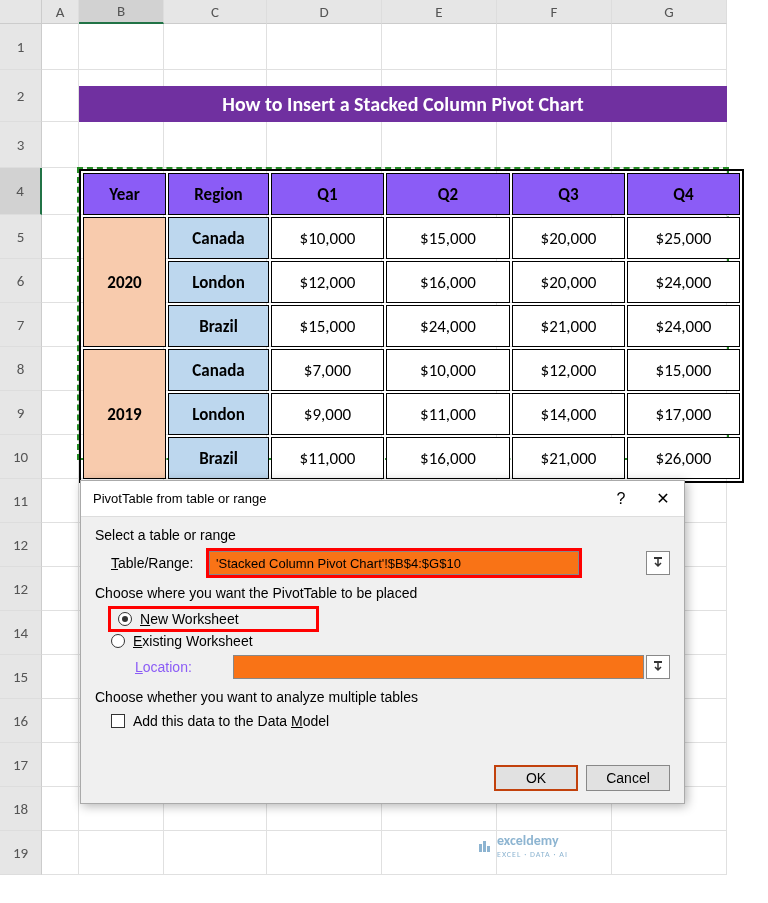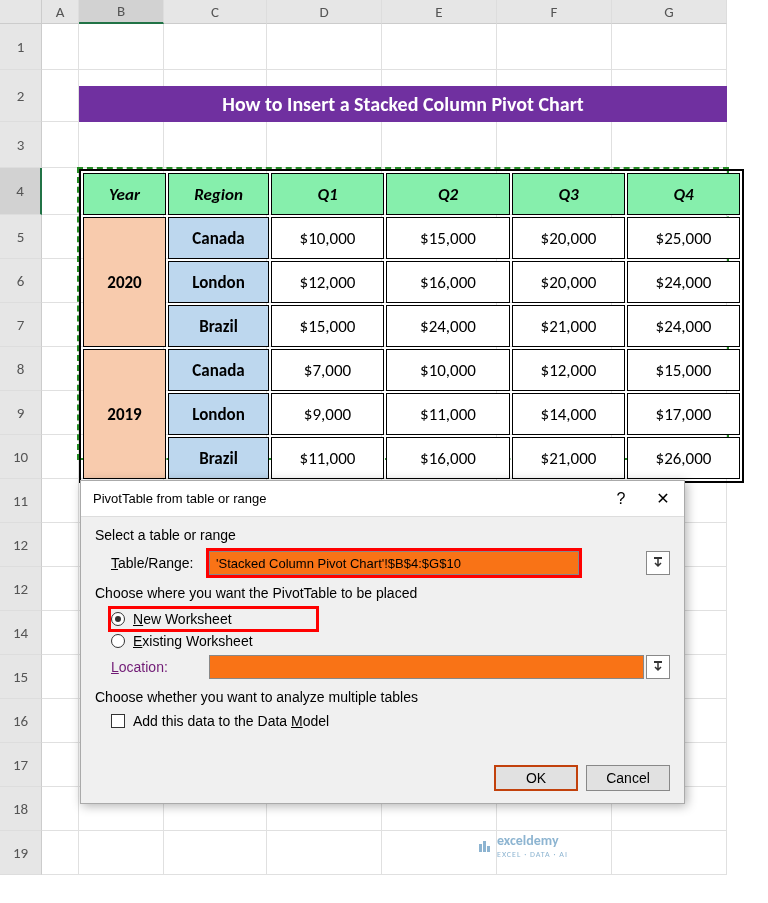--- a/index.html
+++ b/index.html
@@ -16,21 +16,21 @@
 .grid { position: absolute; left: 42px; top: 24px; }
 .grid-row { display: flex; }
 .cell { border-right: 1px solid #e0e0e0; border-bottom: 1px solid #e0e0e0; }
 
 .title-bar { position: absolute; left: 79px; top: 86px; width: 648px; height: 36px; background: #7030a0; color: #fff; display: flex; align-items: center; justify-content: center; font-size: 20px; font-weight: bold; }
 
 .data-table { position: absolute; left: 79px; top: 169px; border: 2px solid #000; }
 .data-table tr { }
 .data-table th, .data-table td { border: 1px solid #000; text-align: center; font-size: 17px; padding: 0; height: 42px; }
 .data-table th { font-weight: bold; }
-.hdr-cell { background: #86efac; font-style: italic; }
+.hdr-cell { background: #8b5cf6; }
 .region-cell { background: #bdd7ee; font-weight: bold; }
 .year-cell { background: #f8cbad; font-weight: bold; }
 .val-cell { background: #fff; }
 
 .marching { position: absolute; pointer-events: none; border: 2px dashed #228b22; }
 
 .dialog { position: absolute; left: 80px; top: 480px; width: 605px; height: 324px; background: #f0f0f0; border: 1px solid #aaa; box-shadow: 2px 2px 10px rgba(0,0,0,0.3); font-family: "Segoe UI", Arial, sans-serif; font-size: 14px; }
 .dlg-title { height: 36px; display: flex; align-items: center; padding-left: 12px; background: #fff; border-bottom: 1px solid #ddd; }
 .dlg-title-text { flex: 1; font-size: 13px; }
 .dlg-help, .dlg-close { width: 42px; height: 36px; display: flex; align-items: center; justify-content: center; font-size: 16px; cursor: pointer; }
@@ -44,21 +44,21 @@
 .radio { width: 14px; height: 14px; border-radius: 50%; border: 1px solid #333; margin-right: 8px; display: flex; align-items: center; justify-content: center; background: #fff; }
 .radio.checked::after { content: ''; width: 6px; height: 6px; background: #333; border-radius: 50%; display: block; }
 .chk { width: 14px; height: 14px; border: 1px solid #333; margin-right: 8px; background: #fff; }
 .dlg-buttons { position: absolute; bottom: 12px; right: 14px; display: flex; gap: 8px; }
 .dlg-btn { width: 84px; height: 26px; border: 1px solid #888; background: #e1e1e1; display: flex; align-items: center; justify-content: center; cursor: pointer; font-size: 14px; }
 .dlg-btn.primary { border: 2px solid #c2410c; }
 .highlight-red { outline: 3px solid #ff0000; }
 .underline-key { text-decoration: underline; }
 .watermark { position: absolute; right: 200px; bottom: 44px; font-size: 14px; color: #7aa8c9; display: flex; align-items: center; gap: 4px; opacity: 0.85; }
 .watermark .sub { font-size: 8px; letter-spacing: 1px; }
-.disabled { color: #701a75; }
+.disabled { color: #8b5cf6; margin-left: 24px; }
 </style>
 </head>
 <body>
 
 <div class="row-headers">
   <div class="row-hdr corner"></div>
 <div class="row-hdr" style="height: 46px;">1</div>
     <div class="row-hdr" style="height: 52px;">2</div>
     <div class="row-hdr" style="height: 46px;">3</div>
     <div class="row-hdr sel" style="height: 47px;">4</div>
@@ -336,21 +336,21 @@
       <input class="dlg-input highlight-red" style="flex: 0 0 370px;" value="'Stacked Column Pivot Chart'!$B$4:$G$10">
       <div style="flex:1"></div>
       <div class="range-btn">
         <svg width="12" height="12" viewBox="0 0 12 12">
             <path d="M6 2 L6 9 M3 6 L6 9 L9 6" stroke="#333" fill="none" stroke-width="1.5"></path>
             <rect x="2" y="0" width="8" height="2" fill="#333"></rect>
           </svg>
       </div>
     </div>
     <div class="dlg-section">Choose where you want the PivotTable to be placed</div>
-    <div class="radio-row highlight-red" style="width:205px; padding:2px 0;">
+    <div class="radio-row highlight-red" style="width:205px; padding:2px 7px;">
       <span class="radio checked"></span>
       <span><span class="underline-key">N</span>ew Worksheet</span>
     </div>
     <div class="radio-row">
       <span class="radio"></span>
       <span><span class="underline-key">E</span>xisting Worksheet</span>
     </div>
     <div class="dlg-row">
       <span class="dlg-label disabled"><span class="underline-key">L</span>ocation:</span>
       <input class="dlg-input" disabled="" style="">

